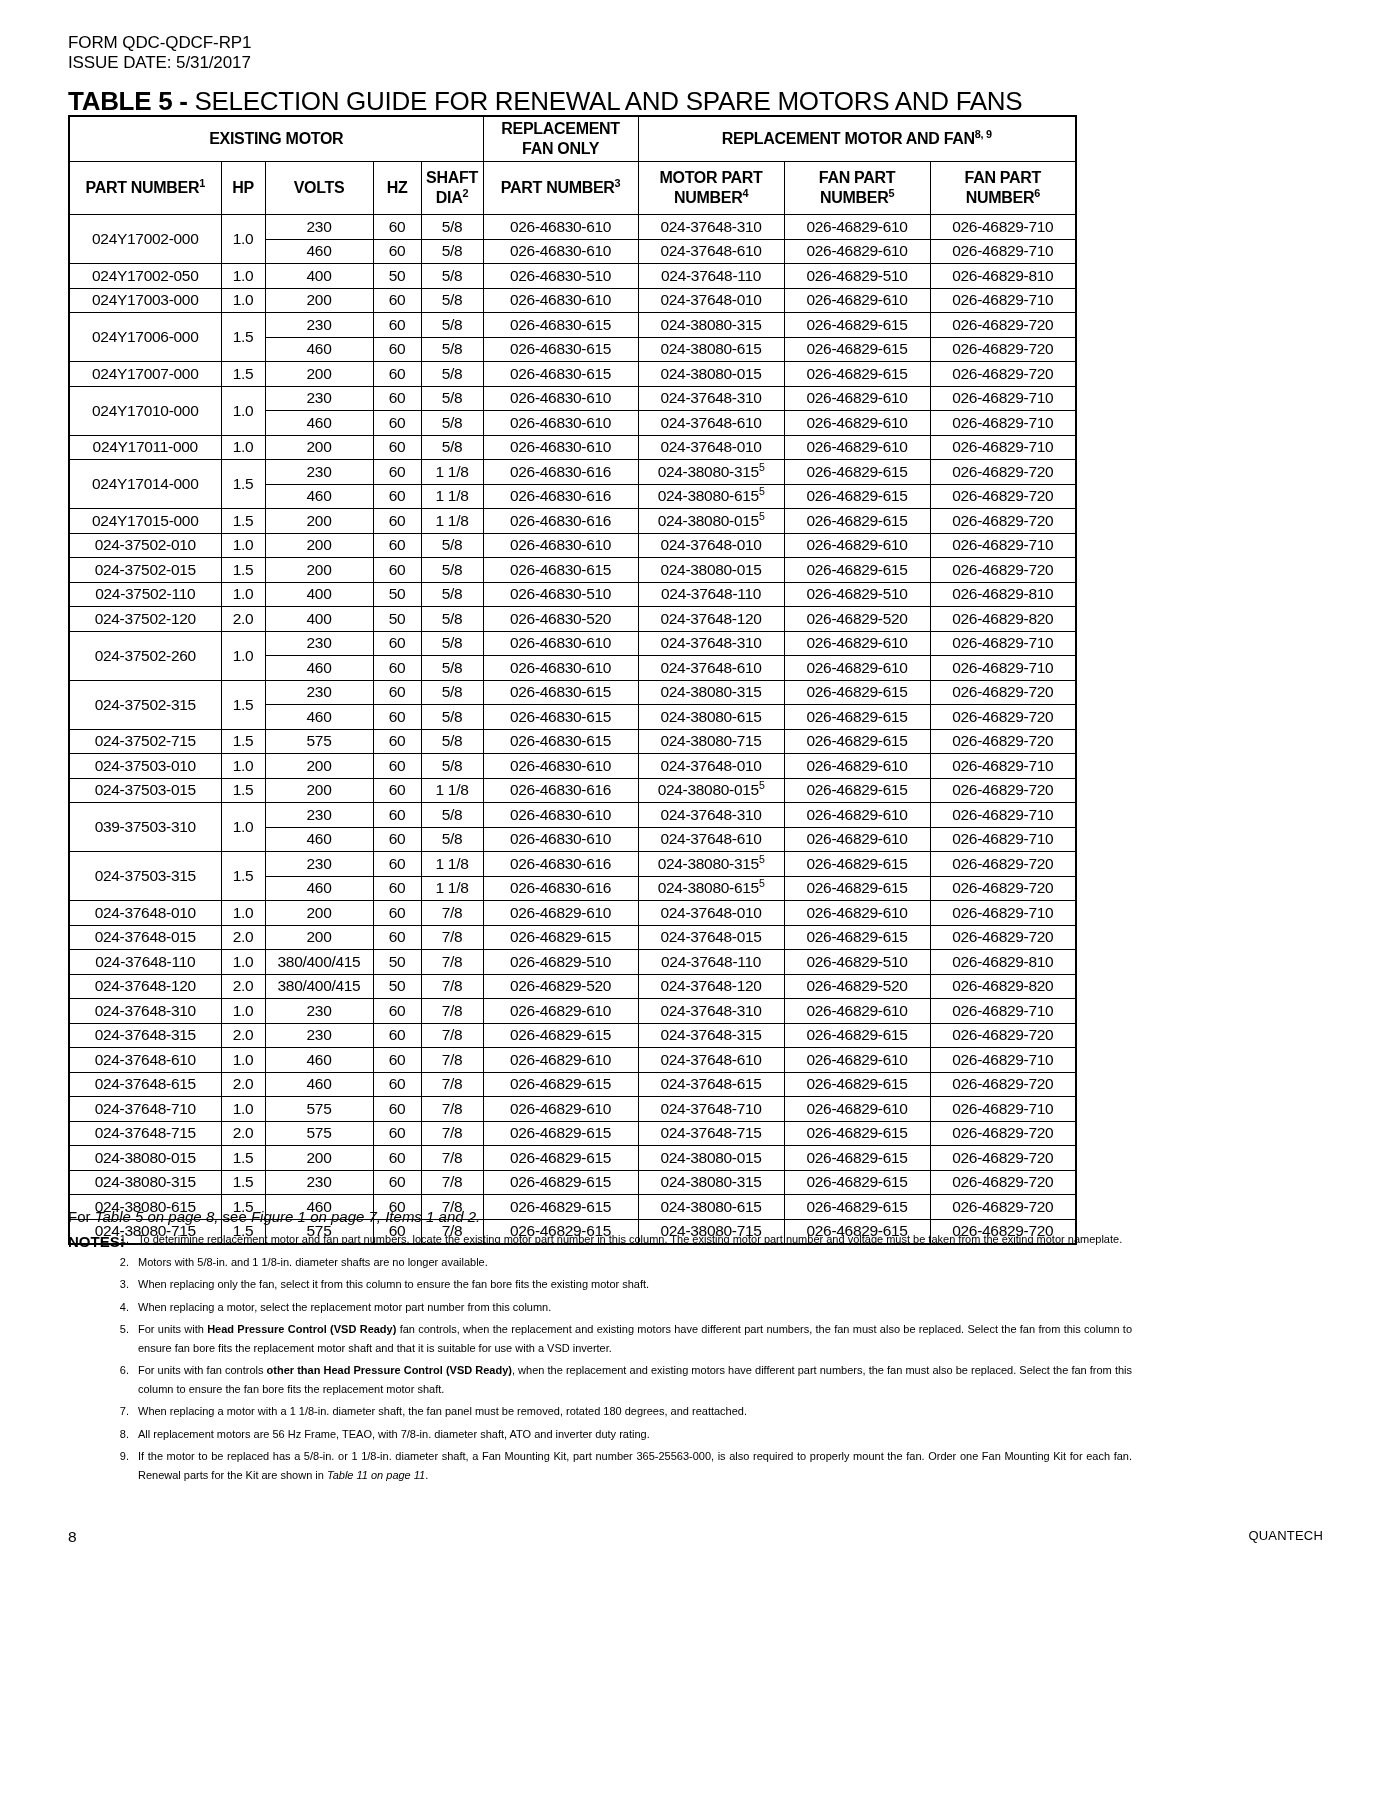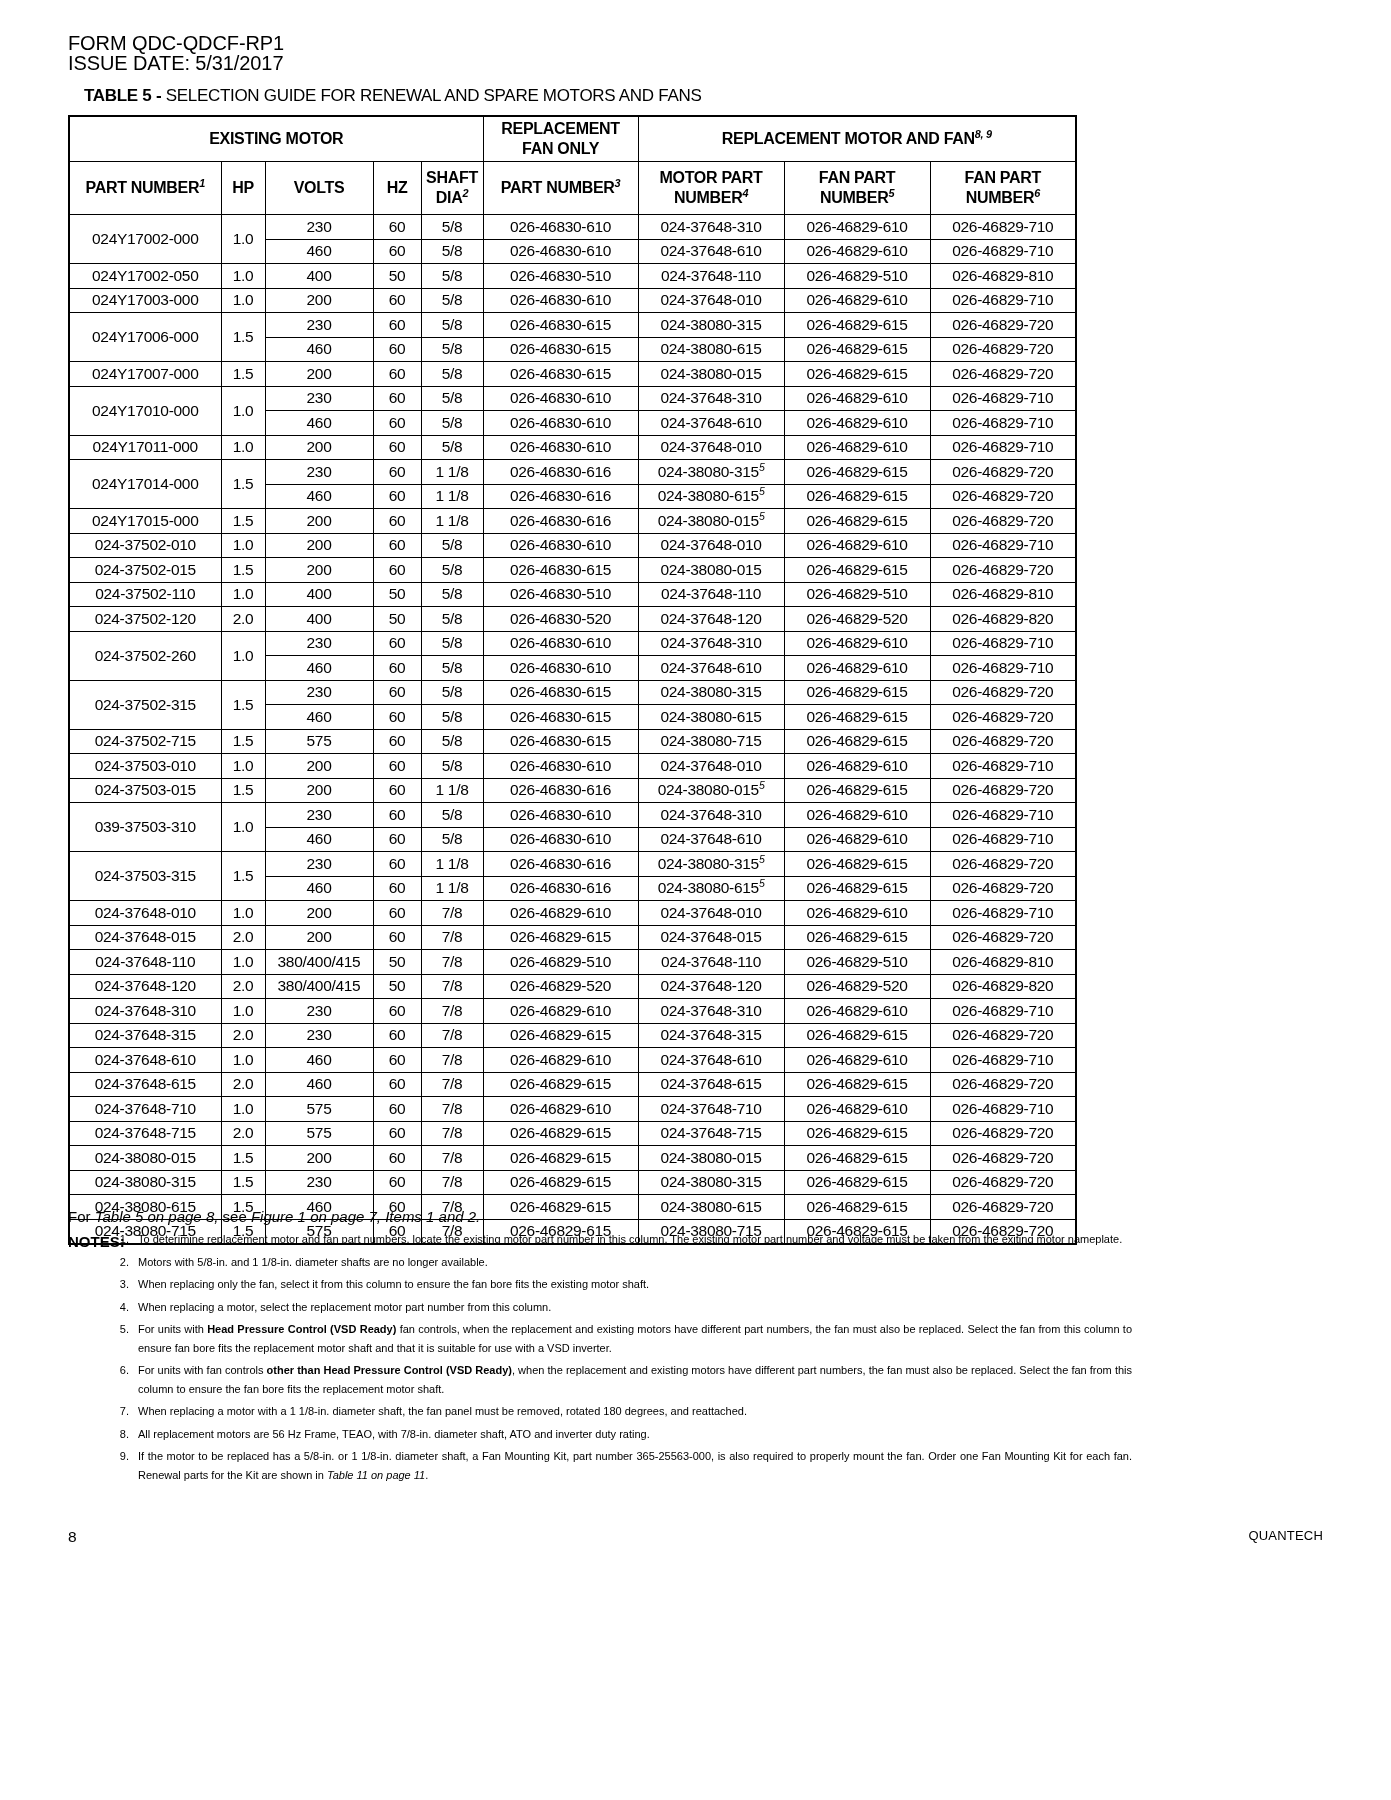--- a/index.html
+++ b/index.html
@@ -19,31 +19,31 @@
     position: absolute;
     left: 0; top: 0;
     width: 1391px;
     height: 1800px;
     padding: 0;
   }
   .form-header {
     position: absolute;
     left: 68px;
     top: 33px;
-    font-size: 20px;
+    font-size: 17px;
     line-height: 20px;
     letter-spacing: -0.1px;
   }
   .form-header div { white-space: nowrap; }
 
   .table-title {
     position: absolute;
-    left: 84px;
+    left: 68px;
     top: 86px;
-    font-size: 17px;
+    font-size: 26px;
     letter-spacing: -0.3px;
     white-space: nowrap;
   }
   .table-title .tnum { font-weight: bold; }
 
   table.main {
     position: absolute;
     left: 68px;
     top: 115px;
     width: 1007px;
@@ -71,21 +71,21 @@
   }
   
   table.main {
     border: 2.5px solid #000;
   }
   .thick-l { border-left: 2.5px solid #000 !important; }
   .thick-r { border-right: 2.5px solid #000 !important; }
   .thick-t { border-top: 2.5px solid #000 !important; }
   .thick-b { border-bottom: 2.5px solid #000 !important; }
 
-  sup { font-size: 0.68em; vertical-align: super; line-height: 0; font-style: italic; }
+  sup { font-size: 0.68em; vertical-align: super; line-height: 0; }
 
   .notes-head {
     position: absolute;
     left: 68px;
     top: 1189px;
     font-size: 15px;
     font-weight: bold;
     margin-top: 44px;
   }
   .notes-intro {

